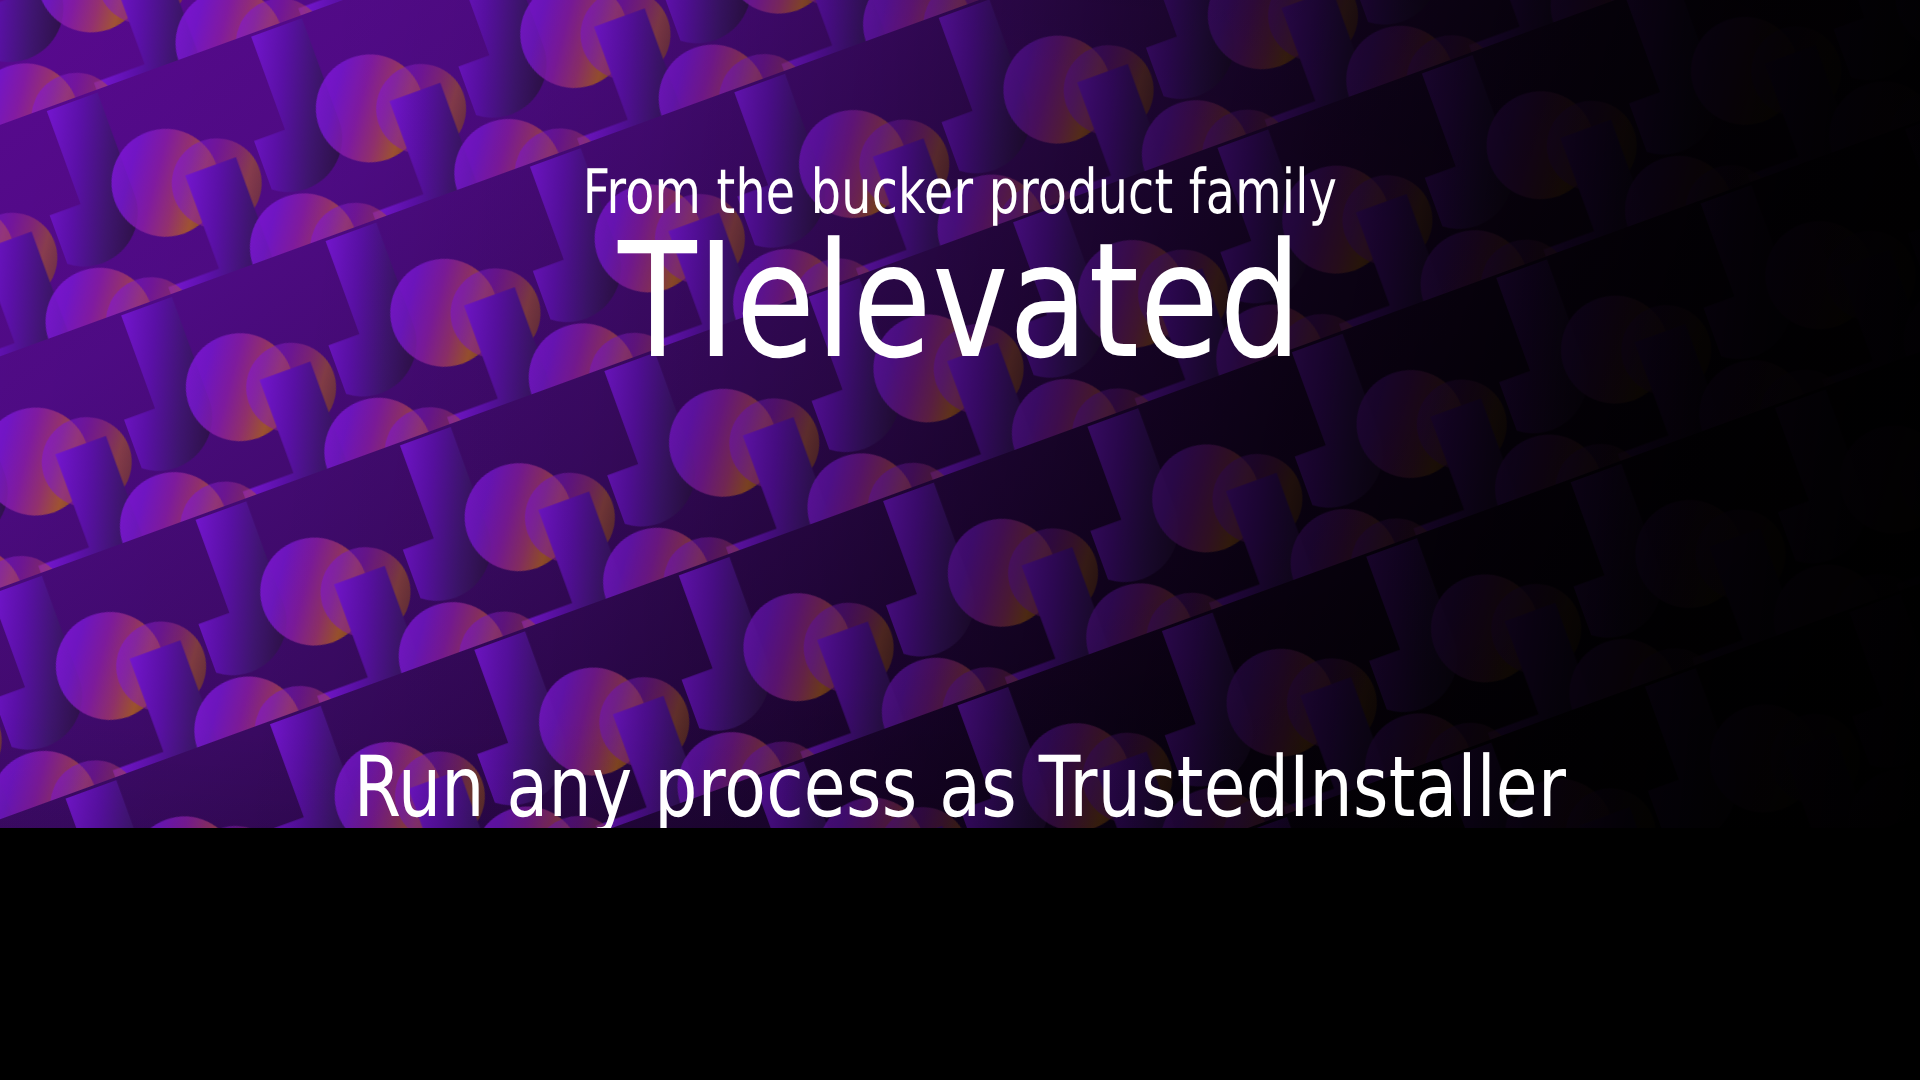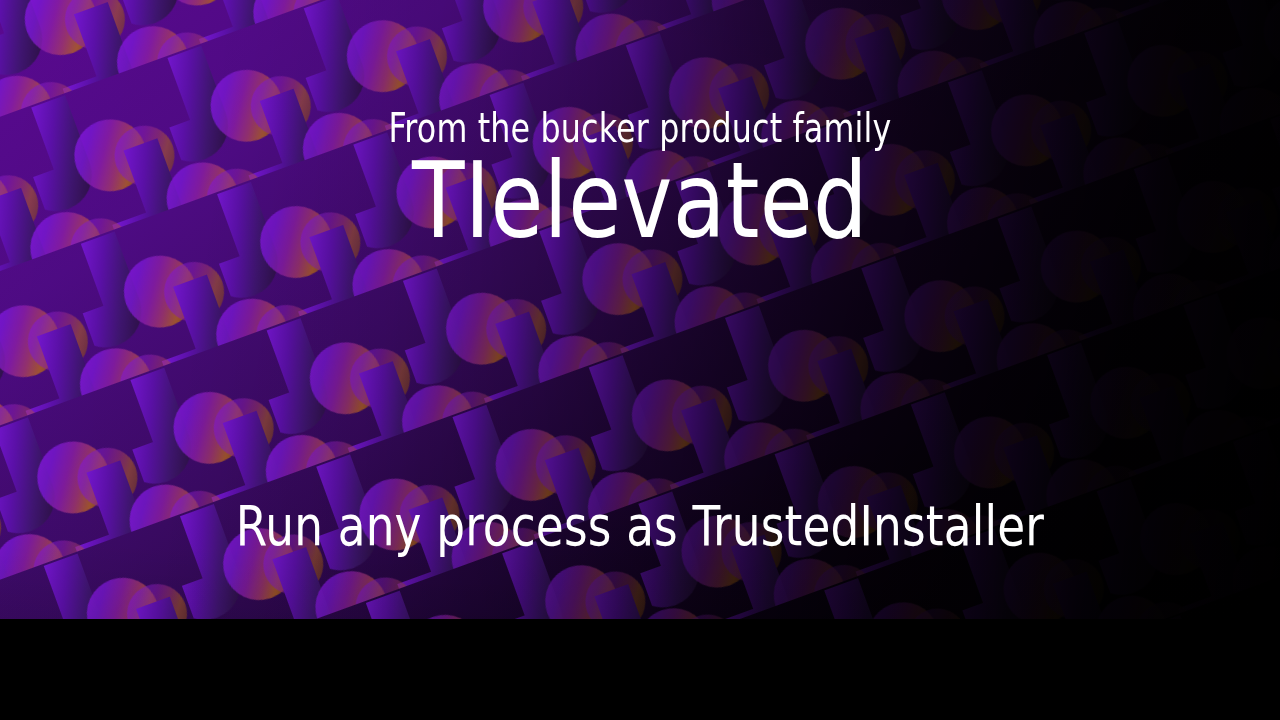--- a/index.html
+++ b/index.html
@@ -4,21 +4,21 @@
 <title>TIelevated banner</title>
 <style>
   html, body {
     margin: 0;
     padding: 0;
     background: #000;
   }
   #banner {
     position: relative;
     width: 1280px;
-    height: 619px;
+    height: 552px;
     overflow: hidden;
     background: #14532d;
     font-family: "DejaVu Sans", "Liberation Sans", sans-serif;
     -webkit-font-smoothing: antialiased;
   }
 
   
   .bg-layer {
     position: absolute;
     inset: 0;

